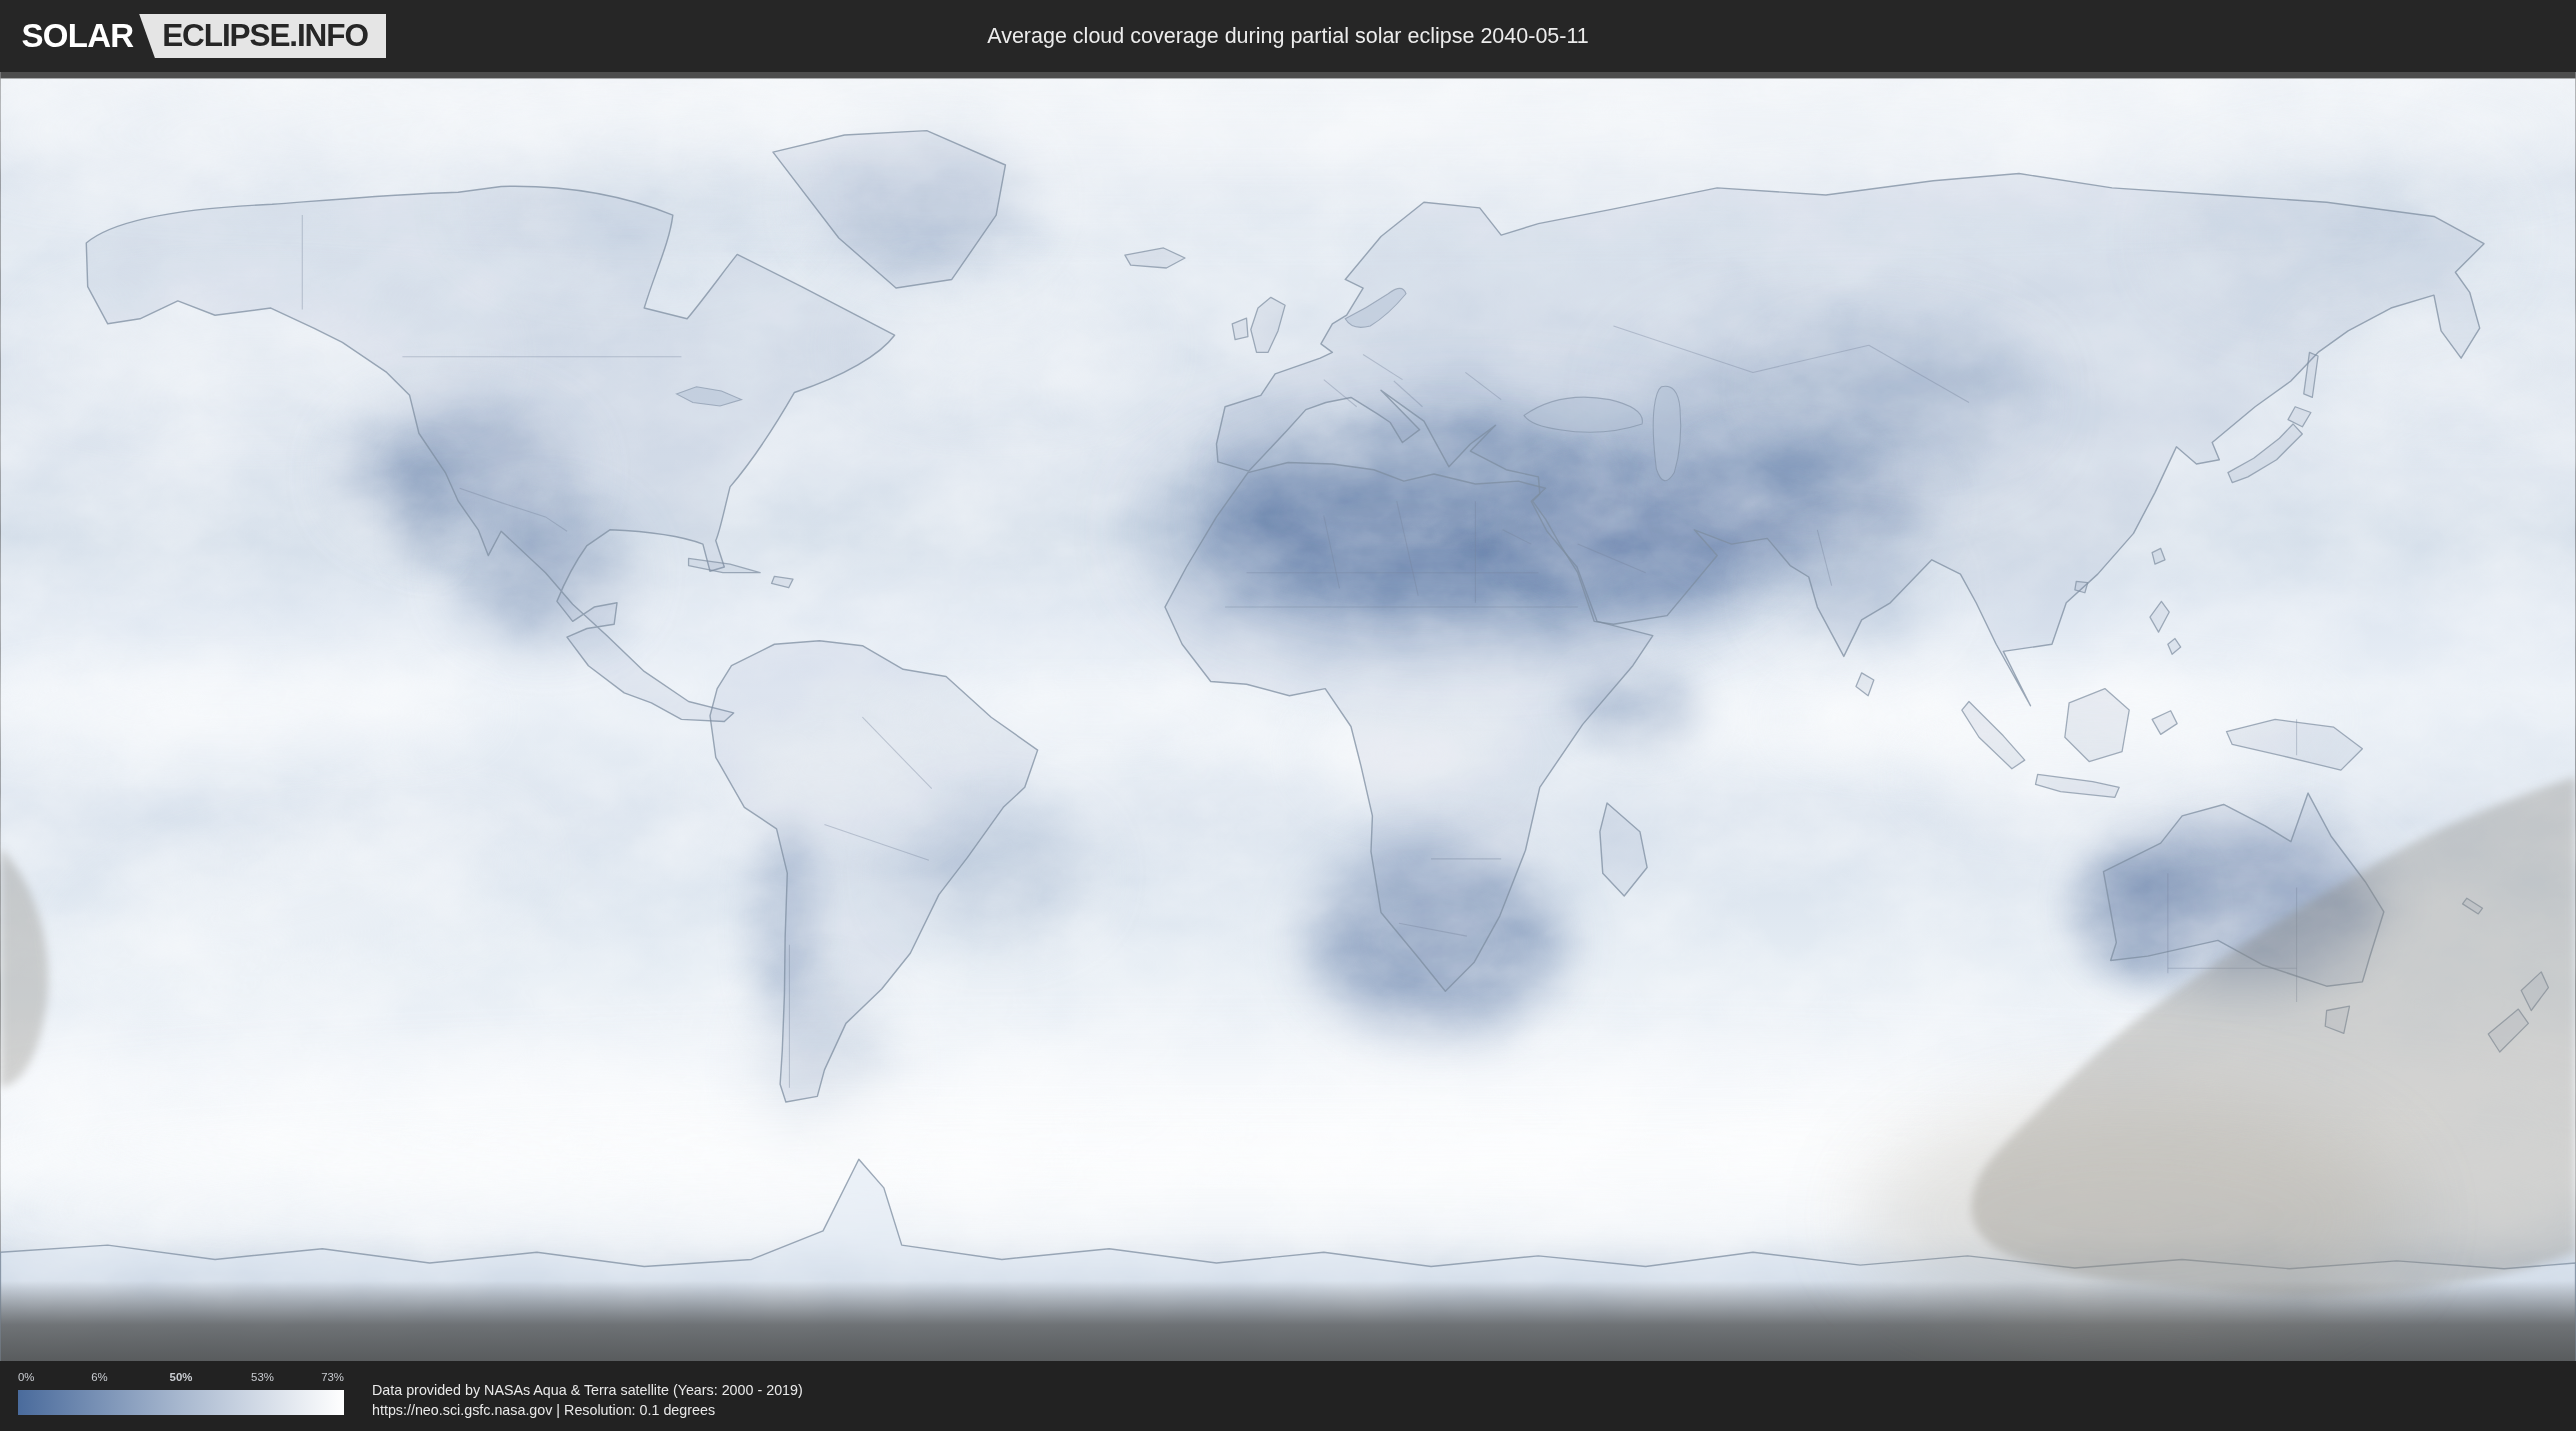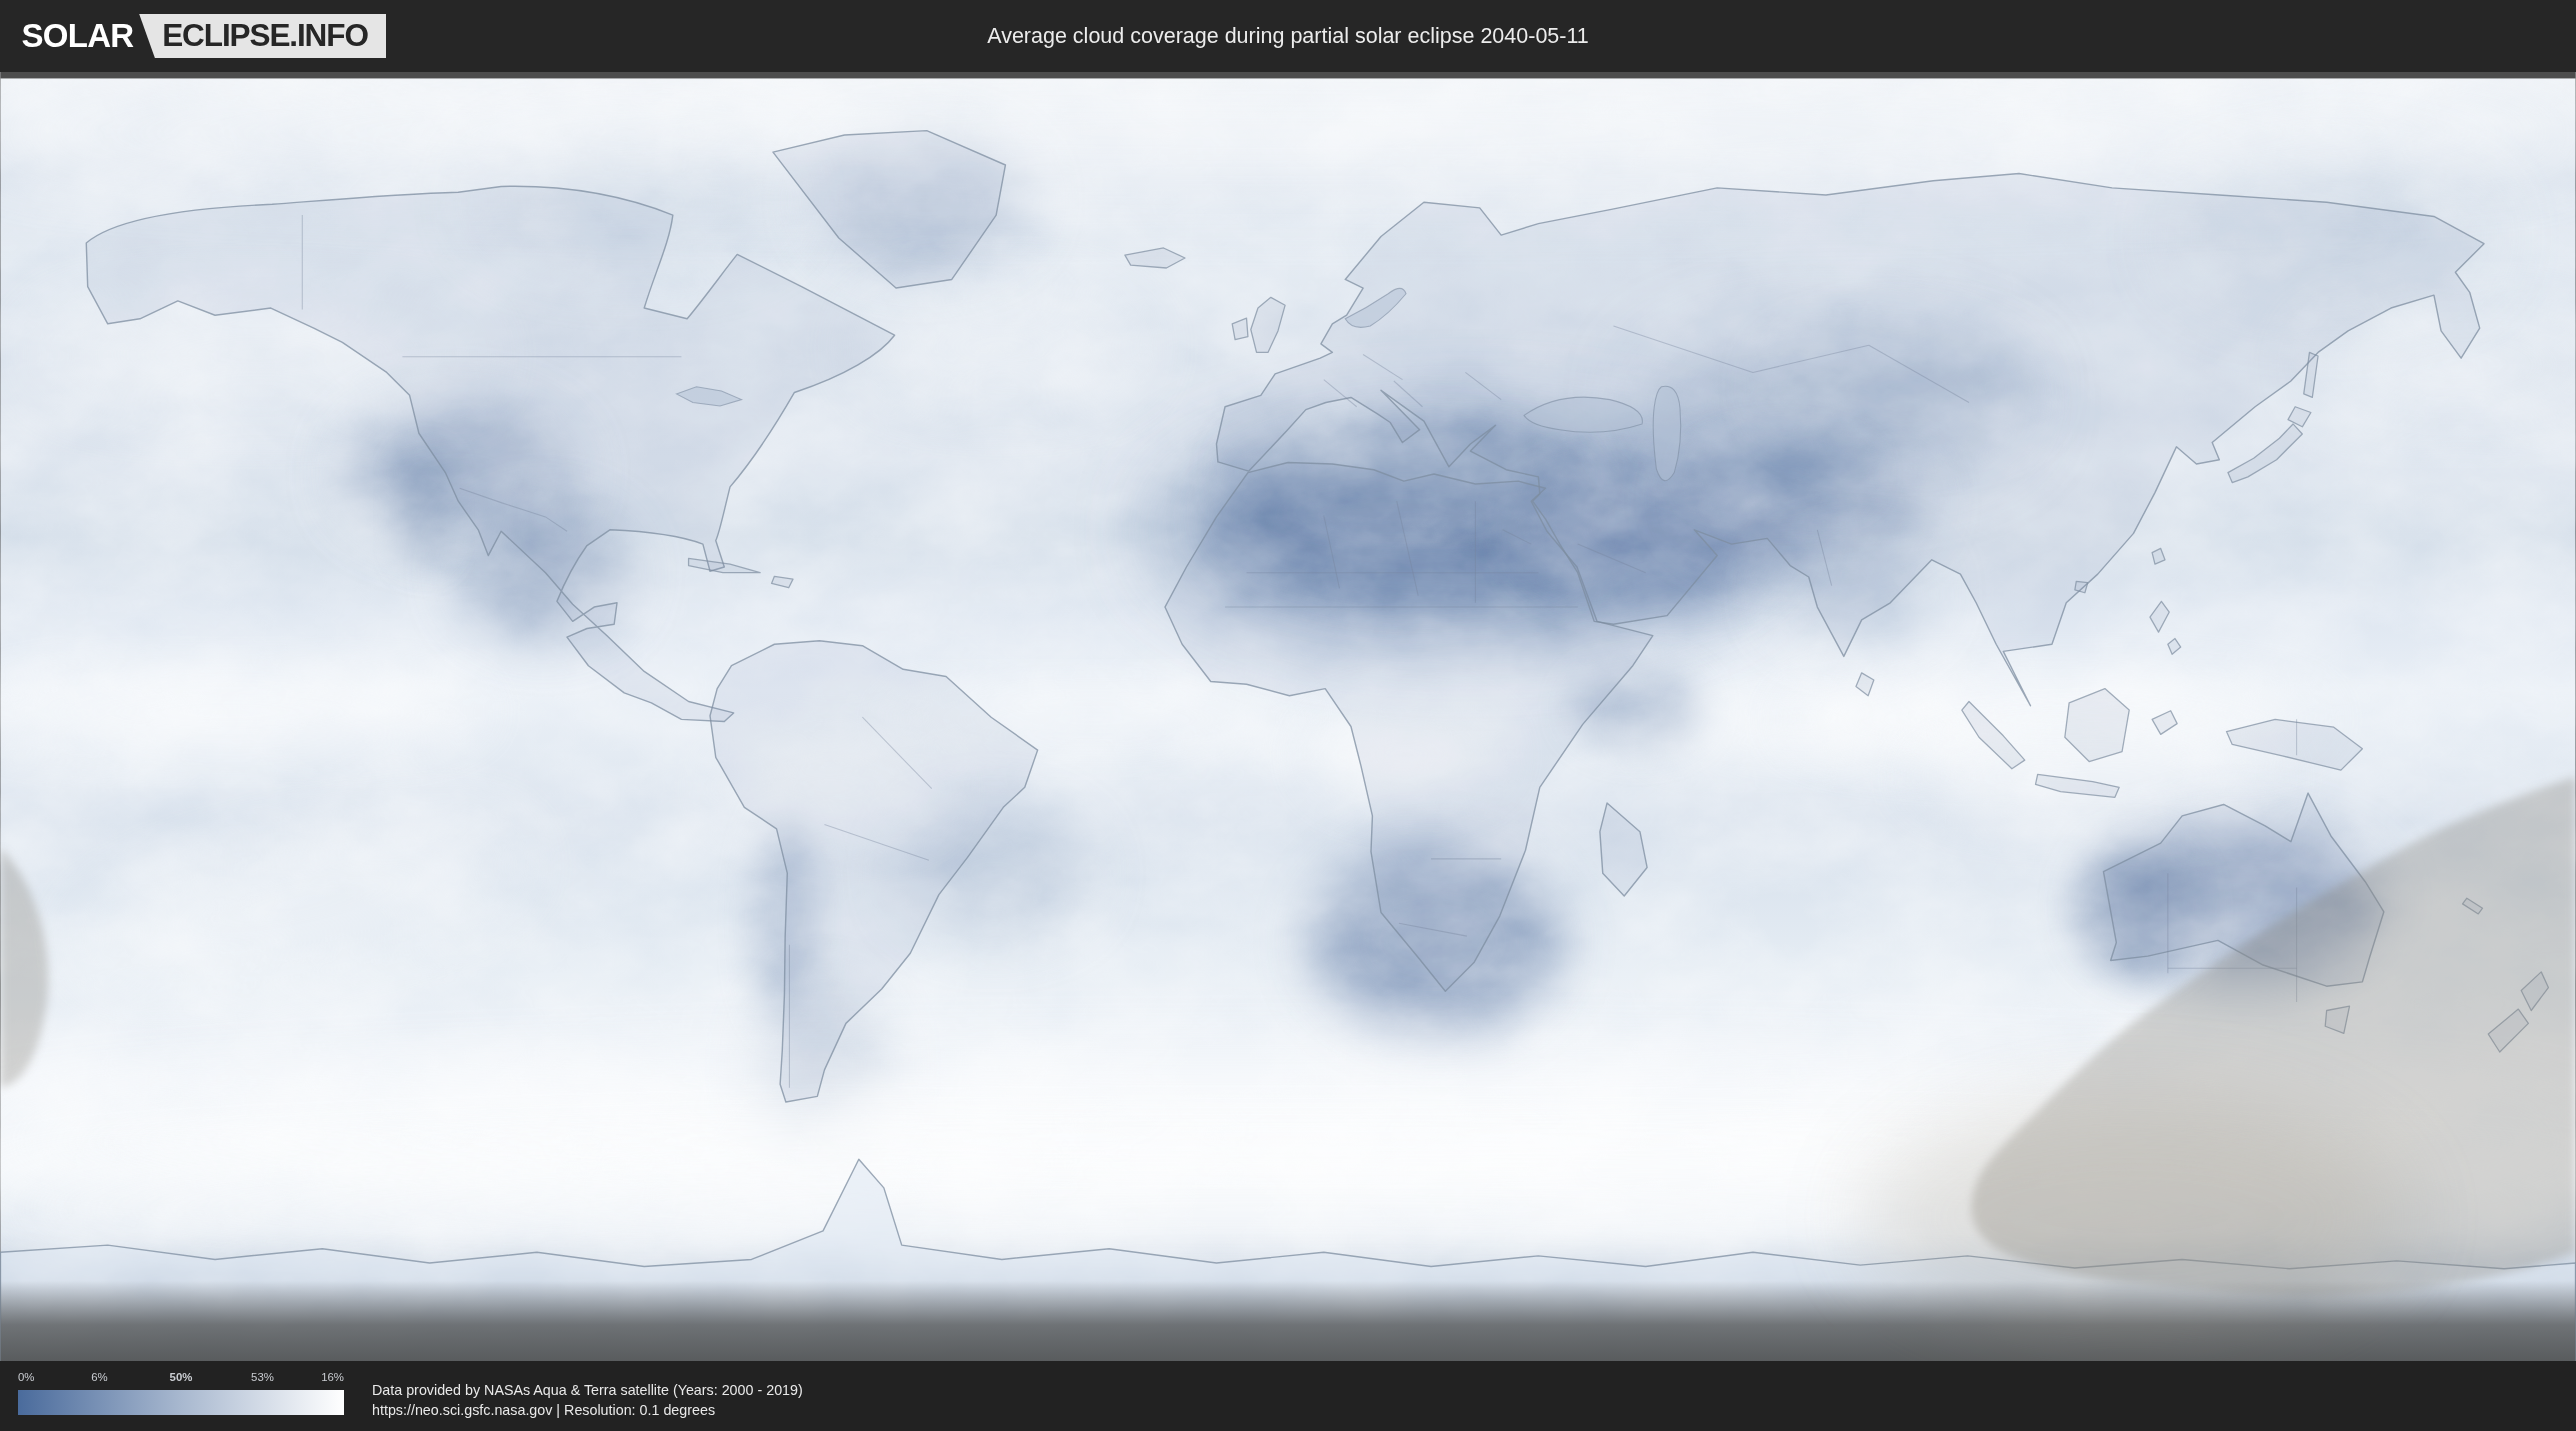--- a/index.html
+++ b/index.html
@@ -246,21 +246,21 @@
 </svg>
 </div>
 
 <div class="footer">
   <div class="legend">
     <div class="legend-ticks">
       <span class="tick-0">0%</span>
       <span class="tick-25">6%</span>
       <span class="tick-50">50%</span>
       <span class="tick-75">53%</span>
-      <span class="tick-100">16%</span>
+      <span class="tick-100">73%</span>
     </div>
     <div class="legend-bar"></div>
   </div>
   <div class="attribution">
     <div>Data provided by NASAs Aqua &amp; Terra satellite (Years: 2000 - 2019)</div>
     <div>https://neo.sci.gsfc.nasa.gov | Resolution: 0.1 degrees</div>
   </div>
 </div>
 
 

